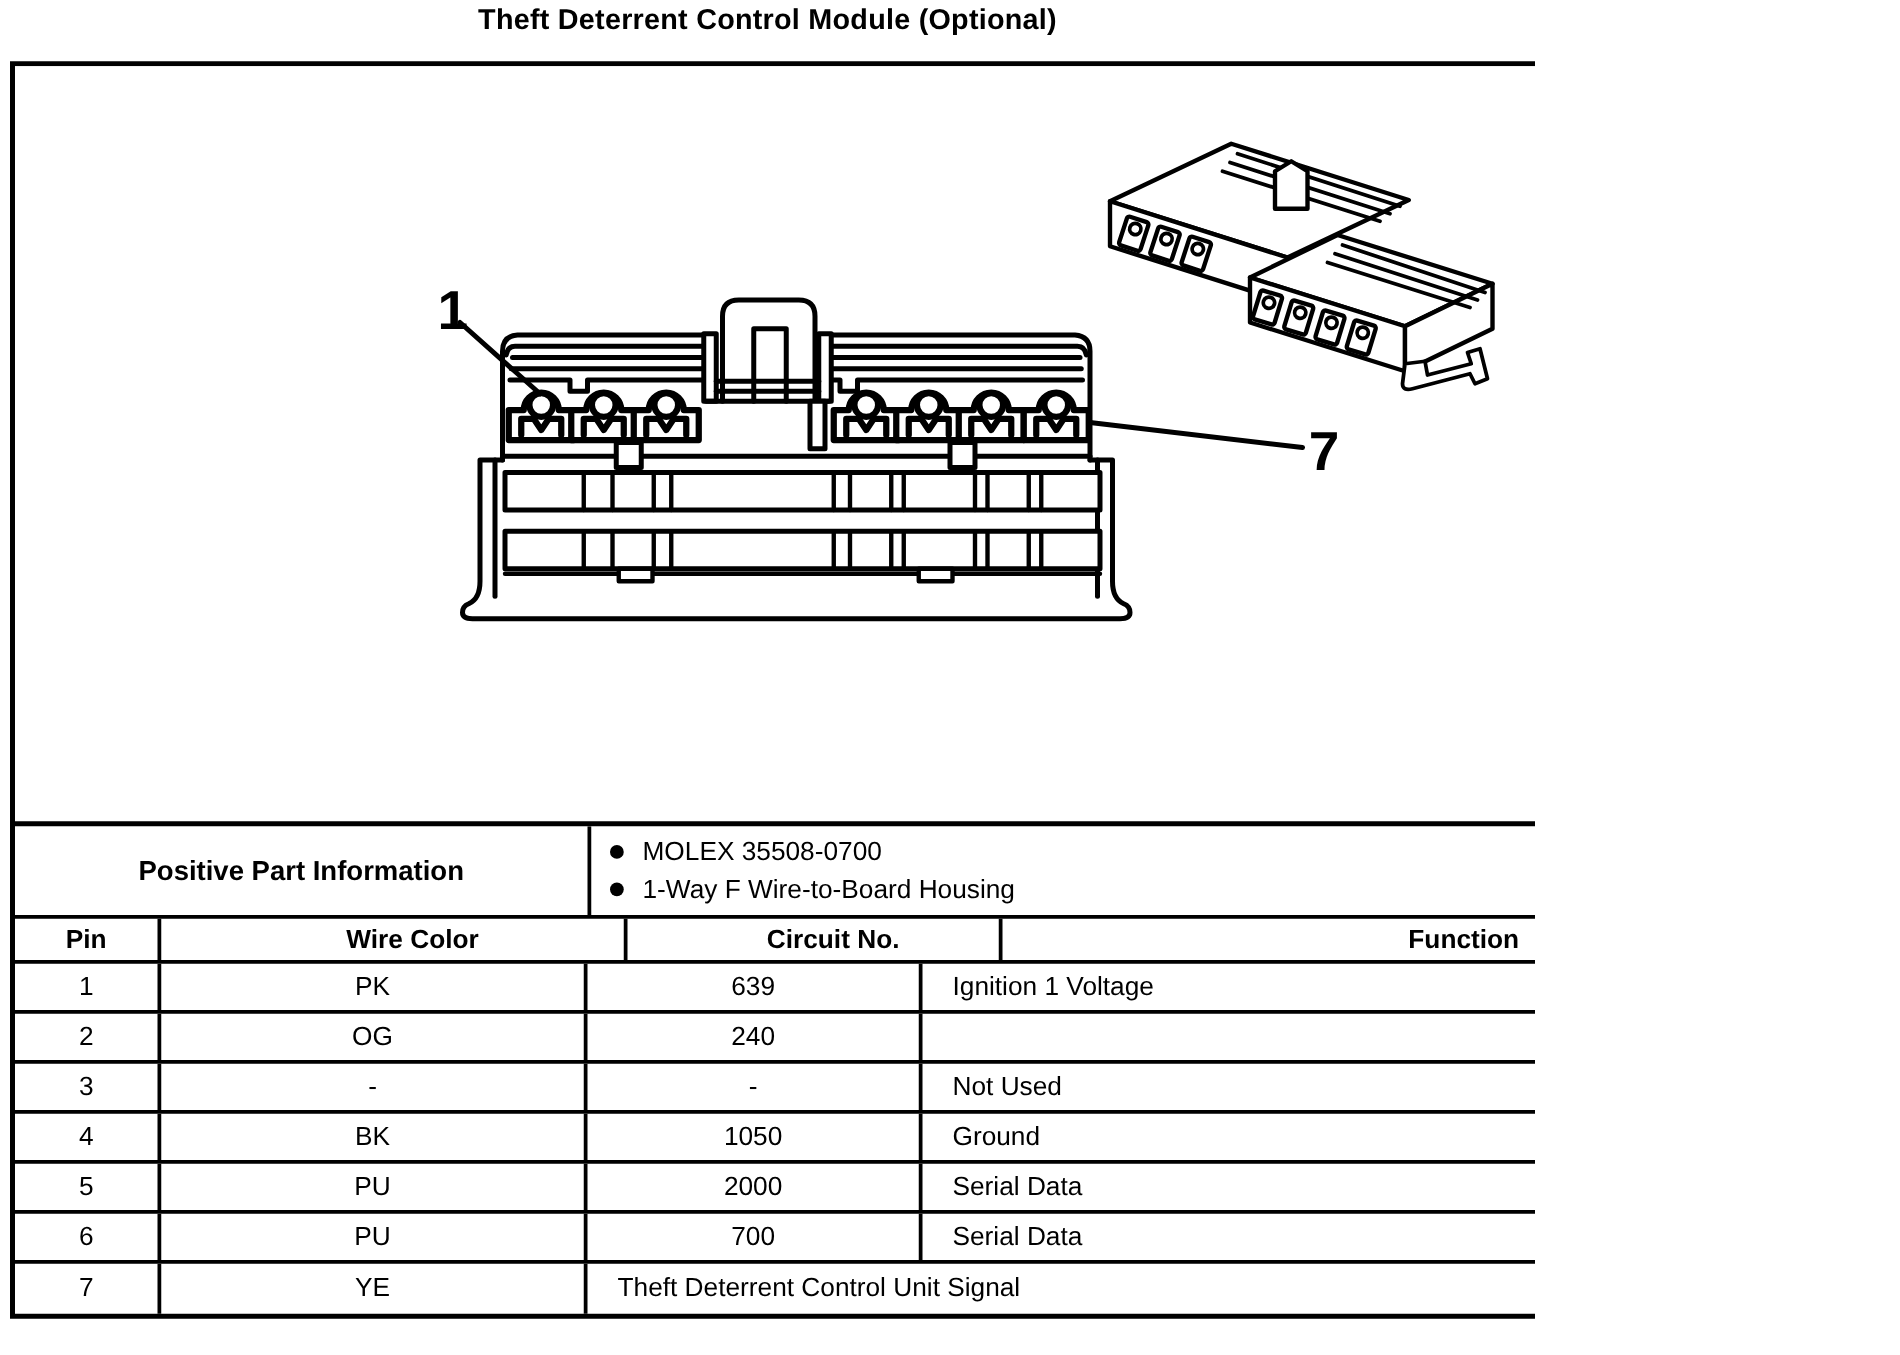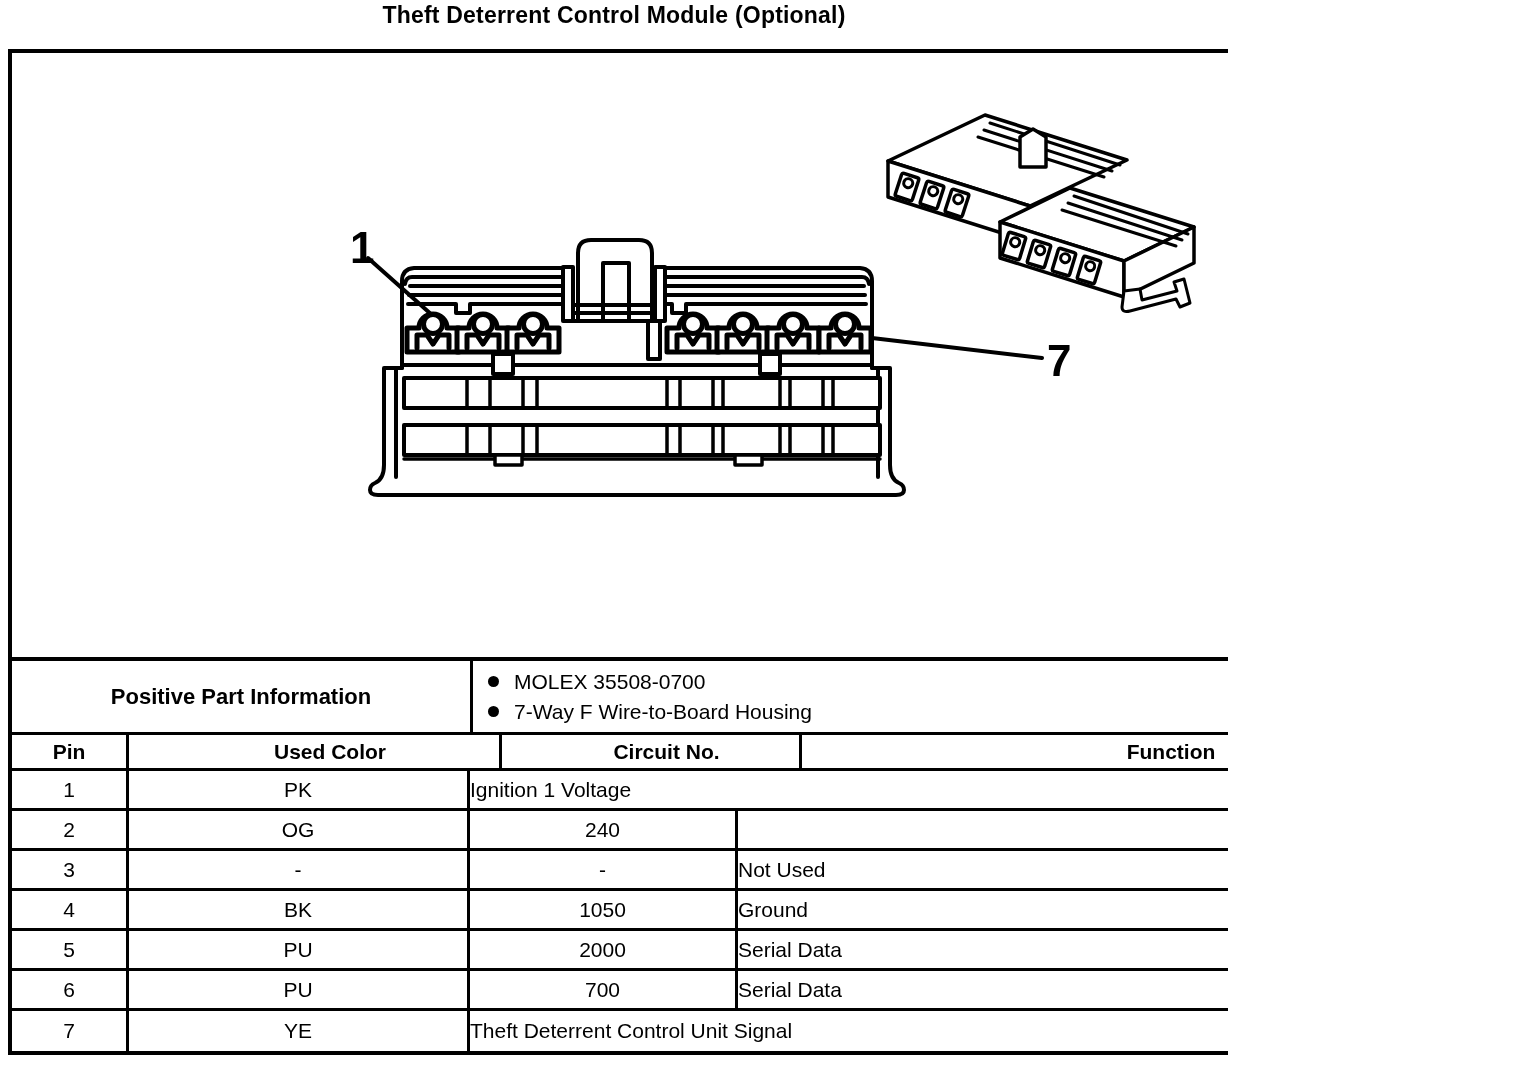--- a/index.html
+++ b/index.html
@@ -29,21 +29,21 @@
   .pi-item { display:flex; align-items:center; font-size:21px; }
   .bullet { width:11px; height:11px; border-radius:50%; background:#000; margin-right:15px; flex:0 0 auto; }
   
   .header-row { display:flex; height:36px; border-bottom:3px solid #000; font-weight:bold; font-size:21px;gap:32px; }
   .data-row { display:flex; height:40px; border-bottom:3px solid #000; font-size:21px; }
   .data-row:last-child { border-bottom:none; }
   .cell { display:flex; align-items:center; justify-content:center; overflow:hidden; }
   .col-pin { width:117px; border-right:3px solid #000; }
   .col-wire { width:341px; border-right:3px solid #000; }
   .col-circuit { width:268px; border-right:3px solid #000; }
-  .col-func { flex:1; justify-content:flex-start; padding-left:0; }
+  .col-func { flex:1; justify-content:flex-start; padding-left:24px; }
 </style>
 </head>
 <body>
 
 <div class="page">
 
   <div class="title">Theft Deterrent Control Module (Optional)</div>
 
   <div class="sheet">
 
@@ -159,35 +159,36 @@
 
     <div class="partinfo-row">
       <div class="pi-left">Positive Part Information</div>
       <div class="pi-right">
         <div class="pi-item">
           <span class="bullet"></span>
           <span>MOLEX 35508-0700</span>
         </div>
         <div class="pi-item">
           <span class="bullet"></span>
-          <span>7-Way F Wire-to-Board Housing</span>
+          <span>1-Way F Wire-to-Board Housing</span>
         </div>
       </div>
     </div>
 
     <div class="header-row">
       <div class="cell col-pin">Pin</div>
-      <div class="cell col-wire">Used Color</div>
+      <div class="cell col-wire">Wire Color</div>
       <div class="cell col-circuit">Circuit No.</div>
       <div class="cell col-func" style="justify-content:center; padding-left:0;">Function</div>
     </div>
 
     <div class="data-row">
       <div class="cell col-pin">1</div>
       <div class="cell col-wire">PK</div>
+      <div class="cell col-circuit">639</div>
       <div class="cell col-func">Ignition 1 Voltage</div>
     </div>
     <div class="data-row">
       <div class="cell col-pin">2</div>
       <div class="cell col-wire">OG</div>
       <div class="cell col-circuit">240</div>
     </div>
     <div class="data-row">
       <div class="cell col-pin">3</div>
       <div class="cell col-wire">-</div>

